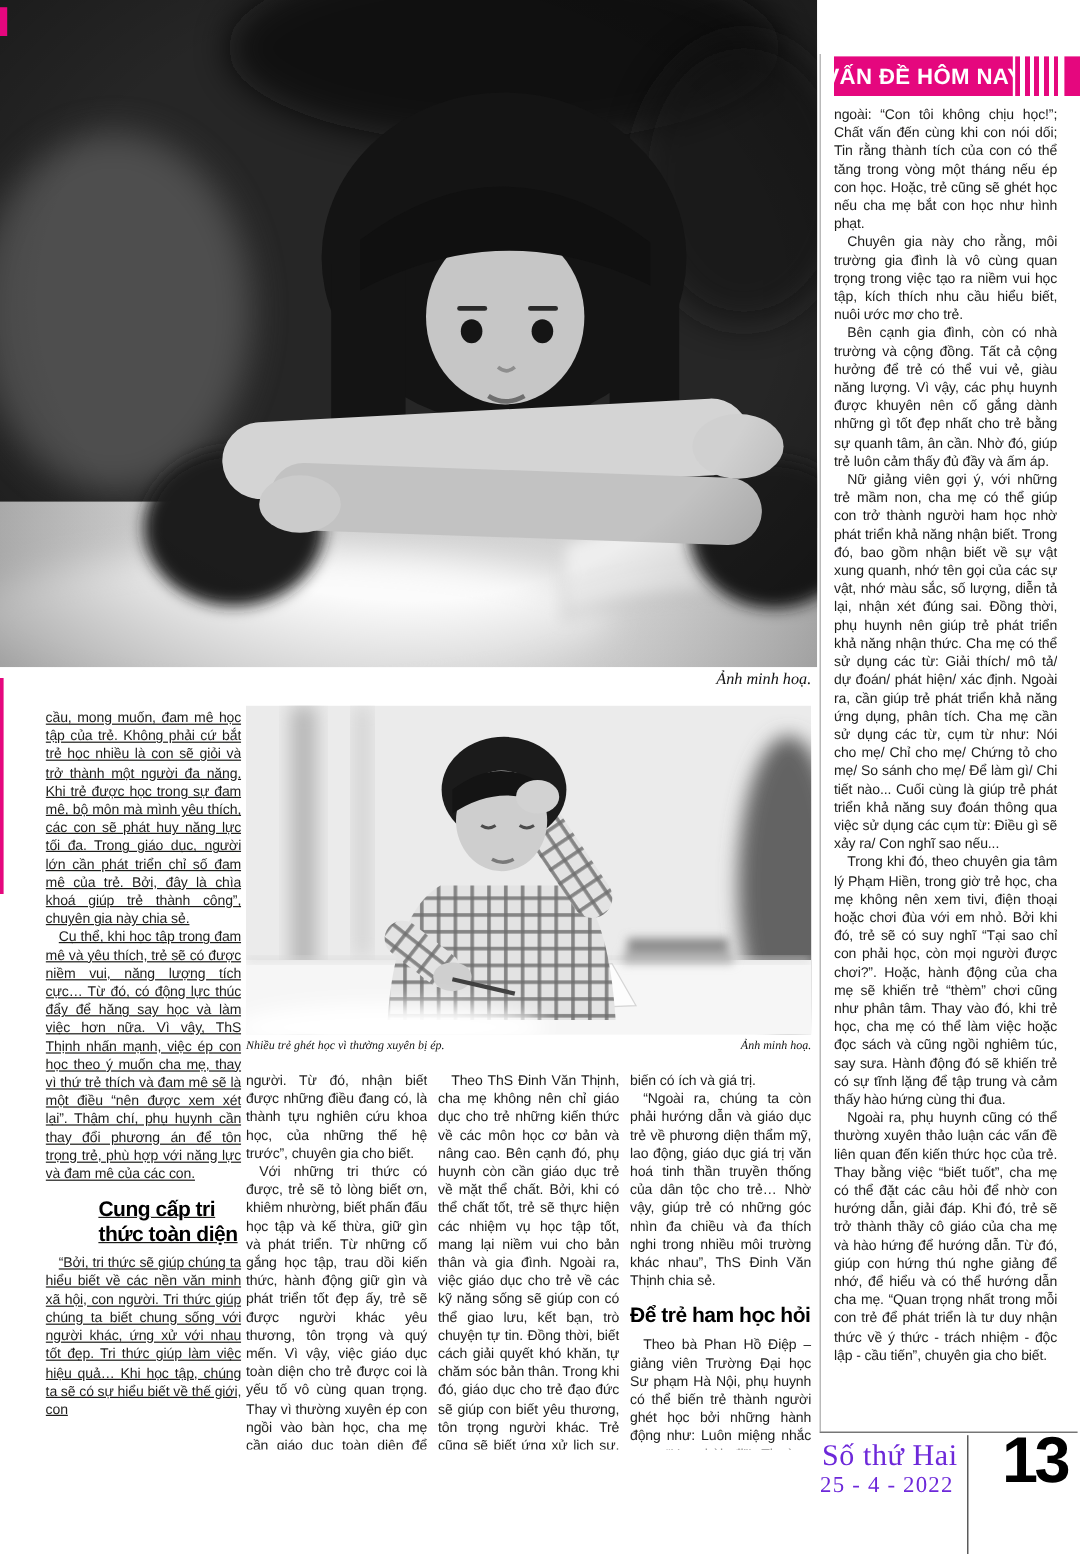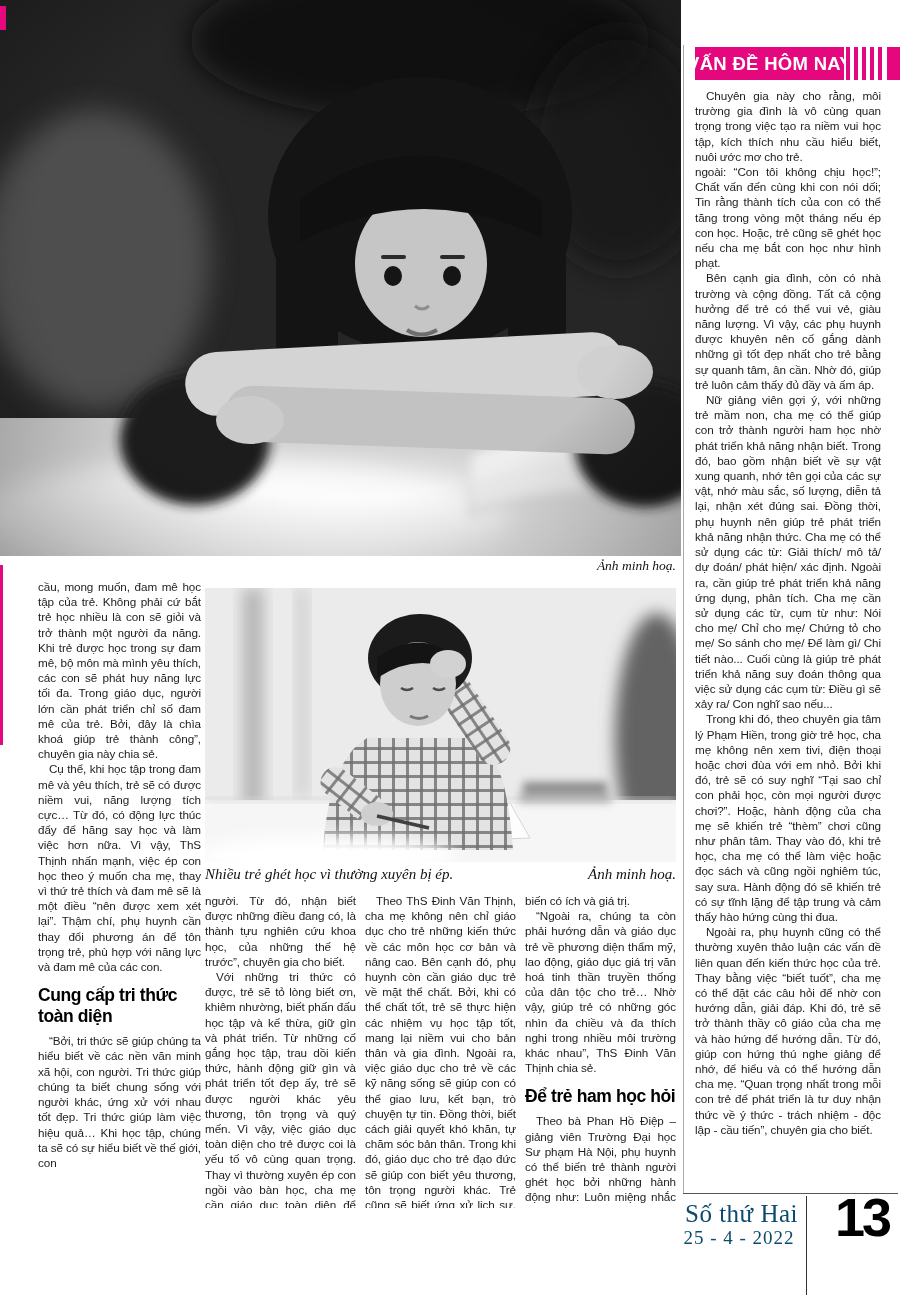--- a/index.html
+++ b/index.html
@@ -19,32 +19,32 @@
   .photo1 svg, .photo2 svg { display:block; width:100%; height:100%; }
 
   
   .credit1 {
     position:absolute; left:420px; top:558px; width:256px; text-align:right;
     font-family:"Liberation Serif", serif; font-style:italic; font-size:13.5px; color:#111;
   }
   .cap-row {
     position:absolute; left:205px; top:866px; width:471px;
     display:flex; justify-content:space-between;
-    font-family:"Liberation Serif", serif; font-style:italic; font-size:15px; color:#111;
+    font-family:"Liberation Serif", serif; font-style:italic; font-size:10px; color:#111;
   }
 
   
   .para { font-size:11.7px; line-height:15.2px; text-align:justify; letter-spacing:-0.1px; }
   .indent { text-indent:11px; }
   .subhead {
     font-weight:bold; font-size:17.5px; line-height:21px; letter-spacing:-0.4px;
     margin:11px 0 6px 0; color:#000;
   }
-  .col1 { position:absolute; left:38px; top:579px; width:163px; height:622px; overflow:hidden; }
-  .col1 .subhead { max-width:142px; }
+  .col1 { position:absolute; left:38px; top:591px; width:163px; height:622px; overflow:hidden;text-decoration:underline; }
+  .col1 .subhead { max-width:142px;margin-left:44px; }
   .cols234 { position:absolute; left:205px; top:893px; width:471px; height:315px; display:flex; gap:9px; }
   .cols234 .col { width:151px; overflow:hidden; }
   .col5 { position:absolute; left:695px; top:88px; width:186px; height:1102px; overflow:hidden; }
 
   
   .banner-box {
     position:absolute; left:695px; top:47px; height:33px; width:149px;
     background:#E5077E; color:#fff; display:flex; align-items:center; justify-content:center;
     font-weight:bold; font-size:18.5px; letter-spacing:0.3px; white-space:nowrap;
   }
@@ -54,21 +54,21 @@
   }
   .banner-endblock { position:absolute; left:887px; top:47px; height:33px; width:13px; background:#E5077E; }
 
   
   .vsep { position:absolute; left:683px; top:45px; width:1px; height:1148px; background:#a9a9a9; }
   .footer-hr { position:absolute; left:683px; top:1193px; width:215px; height:1px; background:#555; }
   .footer-vline { position:absolute; left:806px; top:1196px; width:1px; height:99px; background:#333; }
 
   
   .footer-date { position:absolute; left:680px; top:1201px; width:118px; text-align:right;
-    font-family:"Liberation Serif", serif; color:#0c4a6e; }
+    font-family:"Liberation Serif", serif; color:#6d28d9; }
   .footer-day { font-size:25px; line-height:26px; letter-spacing:0.5px; }
   .footer-dmy { font-size:19px; line-height:21px; letter-spacing:1px;text-align:center; }
   .page-number {
     position:absolute; left:811px; top:1190px; width:80px;
     font-weight:bold; font-size:54px; line-height:54px; letter-spacing:-3px; color:#000;margin-left:24px;
   }
 </style>
 </head>
 <body>
 
@@ -197,22 +197,22 @@
   </div>
 
   <div class="vsep"></div>
   <div class="banner-box">
     <span>VẤN ĐỀ HÔM NAY</span>
   </div>
   <div class="banner-stripes"></div>
   <div class="banner-endblock"></div>
 
   <div class="col5">
+    <p class="para">ngoài: “Con tôi không chịu học!”; Chất vấn đến cùng khi con nói dối; Tin rằng thành tích của con có thể tăng trong vòng một tháng nếu ép con học. Hoặc, trẻ cũng sẽ ghét học nếu cha mẹ bắt con học như hình phạt.</p>
     <p class="para indent">Chuyên gia này cho rằng, môi trường gia đình là vô cùng quan trọng trong việc tạo ra niềm vui học tập, kích thích nhu cầu hiểu biết, nuôi ước mơ cho trẻ.</p>
-    <p class="para">ngoài: “Con tôi không chịu học!”; Chất vấn đến cùng khi con nói dối; Tin rằng thành tích của con có thể tăng trong vòng một tháng nếu ép con học. Hoặc, trẻ cũng sẽ ghét học nếu cha mẹ bắt con học như hình phạt.</p>
     <p class="para indent">Bên cạnh gia đình, còn có nhà trường và cộng đồng. Tất cả cộng hưởng để trẻ có thể vui vẻ, giàu năng lượng. Vì vậy, các phụ huynh được khuyên nên cố gắng dành những gì tốt đẹp nhất cho trẻ bằng sự quanh tâm, ân cần. Nhờ đó, giúp trẻ luôn cảm thấy đủ đầy và ấm áp.</p>
     <p class="para indent">Nữ giảng viên gợi ý, với những trẻ mầm non, cha mẹ có thể giúp con trở thành người ham học nhờ phát triển khả năng nhận biết. Trong đó, bao gồm nhận biết về sự vật xung quanh, nhớ tên gọi của các sự vật, nhớ màu sắc, số lượng, diễn tả lại, nhận xét đúng sai. Đồng thời, phụ huynh nên giúp trẻ phát triển khả năng nhận thức. Cha mẹ có thể sử dụng các từ: Giải thích/ mô tả/ dự đoán/ phát hiện/ xác định. Ngoài ra, cần giúp trẻ phát triển khả năng ứng dụng, phân tích. Cha mẹ cần sử dụng các từ, cụm từ như: Nói cho mẹ/ Chỉ cho mẹ/ Chứng tỏ cho mẹ/ So sánh cho mẹ/ Để làm gì/ Chi tiết nào... Cuối cùng là giúp trẻ phát triển khả năng suy đoán thông qua việc sử dụng các cụm từ: Điều gì sẽ xảy ra/ Con nghĩ sao nếu...</p>
     <p class="para indent">Trong khi đó, theo chuyên gia tâm lý Phạm Hiền, trong giờ trẻ học, cha mẹ không nên xem tivi, điện thoại hoặc chơi đùa với em nhỏ. Bởi khi đó, trẻ sẽ có suy nghĩ “Tại sao chỉ con phải học, còn mọi người được chơi?”. Hoặc, hành động của cha mẹ sẽ khiến trẻ “thèm” chơi cũng như phân tâm. Thay vào đó, khi trẻ học, cha mẹ có thể làm việc hoặc đọc sách và cũng ngồi nghiêm túc, say sưa. Hành động đó sẽ khiến trẻ có sự tĩnh lặng để tập trung và cảm thấy hào hứng cùng thi đua.</p>
     <p class="para indent">Ngoài ra, phụ huynh cũng có thể thường xuyên thảo luận các vấn đề liên quan đến kiến thức học của trẻ. Thay bằng việc “biết tuốt”, cha mẹ có thể đặt các câu hỏi để nhờ con hướng dẫn, giải đáp. Khi đó, trẻ sẽ trở thành thầy cô giáo của cha mẹ và hào hứng để hướng dẫn. Từ đó, giúp con hứng thú nghe giảng để nhớ, để hiểu và có thể hướng dẫn cha mẹ. “Quan trọng nhất trong mỗi con trẻ để phát triển là tư duy nhận thức về ý thức - trách nhiệm - độc lập - cầu tiến”, chuyên gia cho biết.</p>
   </div>
 
   <div class="footer-hr"></div>
   <div class="footer-vline"></div>
   <div class="footer-date">
     <div class="footer-day">Số thứ Hai</div>

